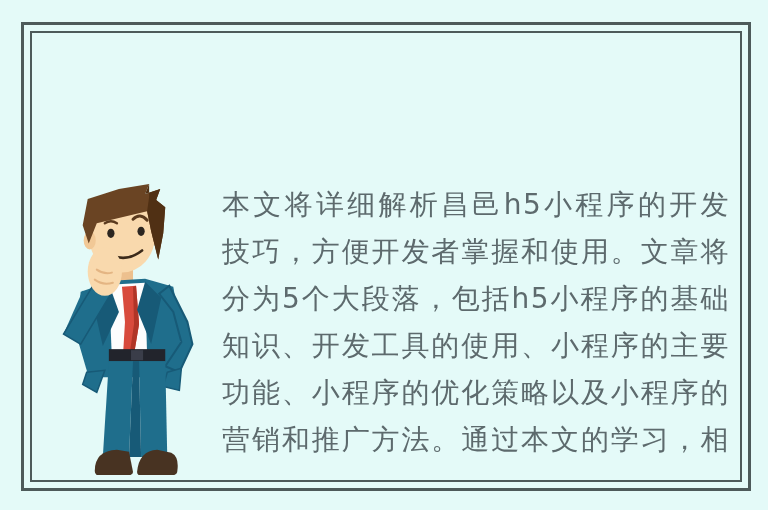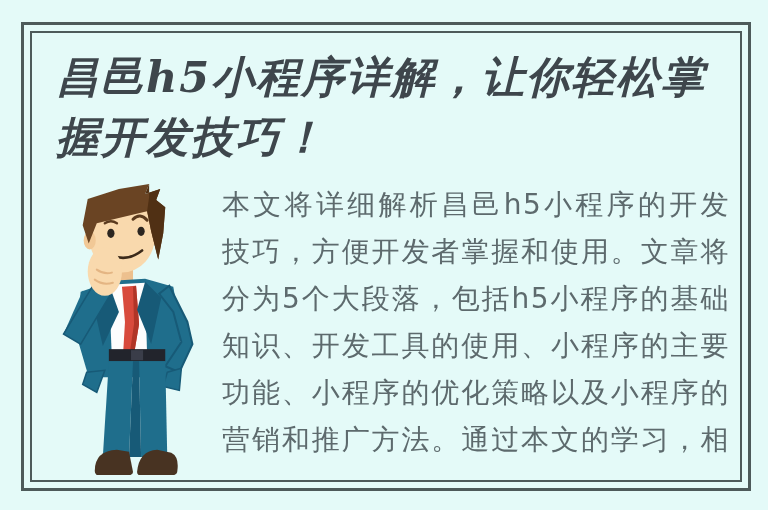--- a/index.html
+++ b/index.html
@@ -66,21 +66,20 @@
     overflow: hidden;
   }
 </style>
 </head>
 <body>
 
 <div class="canvas">
   <div class="outer-frame">
     <div class="inner-frame">
 
-      <h1 class="title">昌邑h5小程序详解，让你轻松掌握开发技巧！</h1>
 
       <div class="content-row">
 
         <div class="illustration">
           <svg width="150" height="292" viewBox="0 0 140 290" xmlns="http://www.w3.org/2000/svg">
 
             <rect x="56" y="82" width="18" height="22" fill="#edc08e"></rect>
 
             <polygon points="22,108 54,97 86,95 114,103 122,150 118,186 108,193 30,193 18,152" fill="#1f6e8c"></polygon>
 

